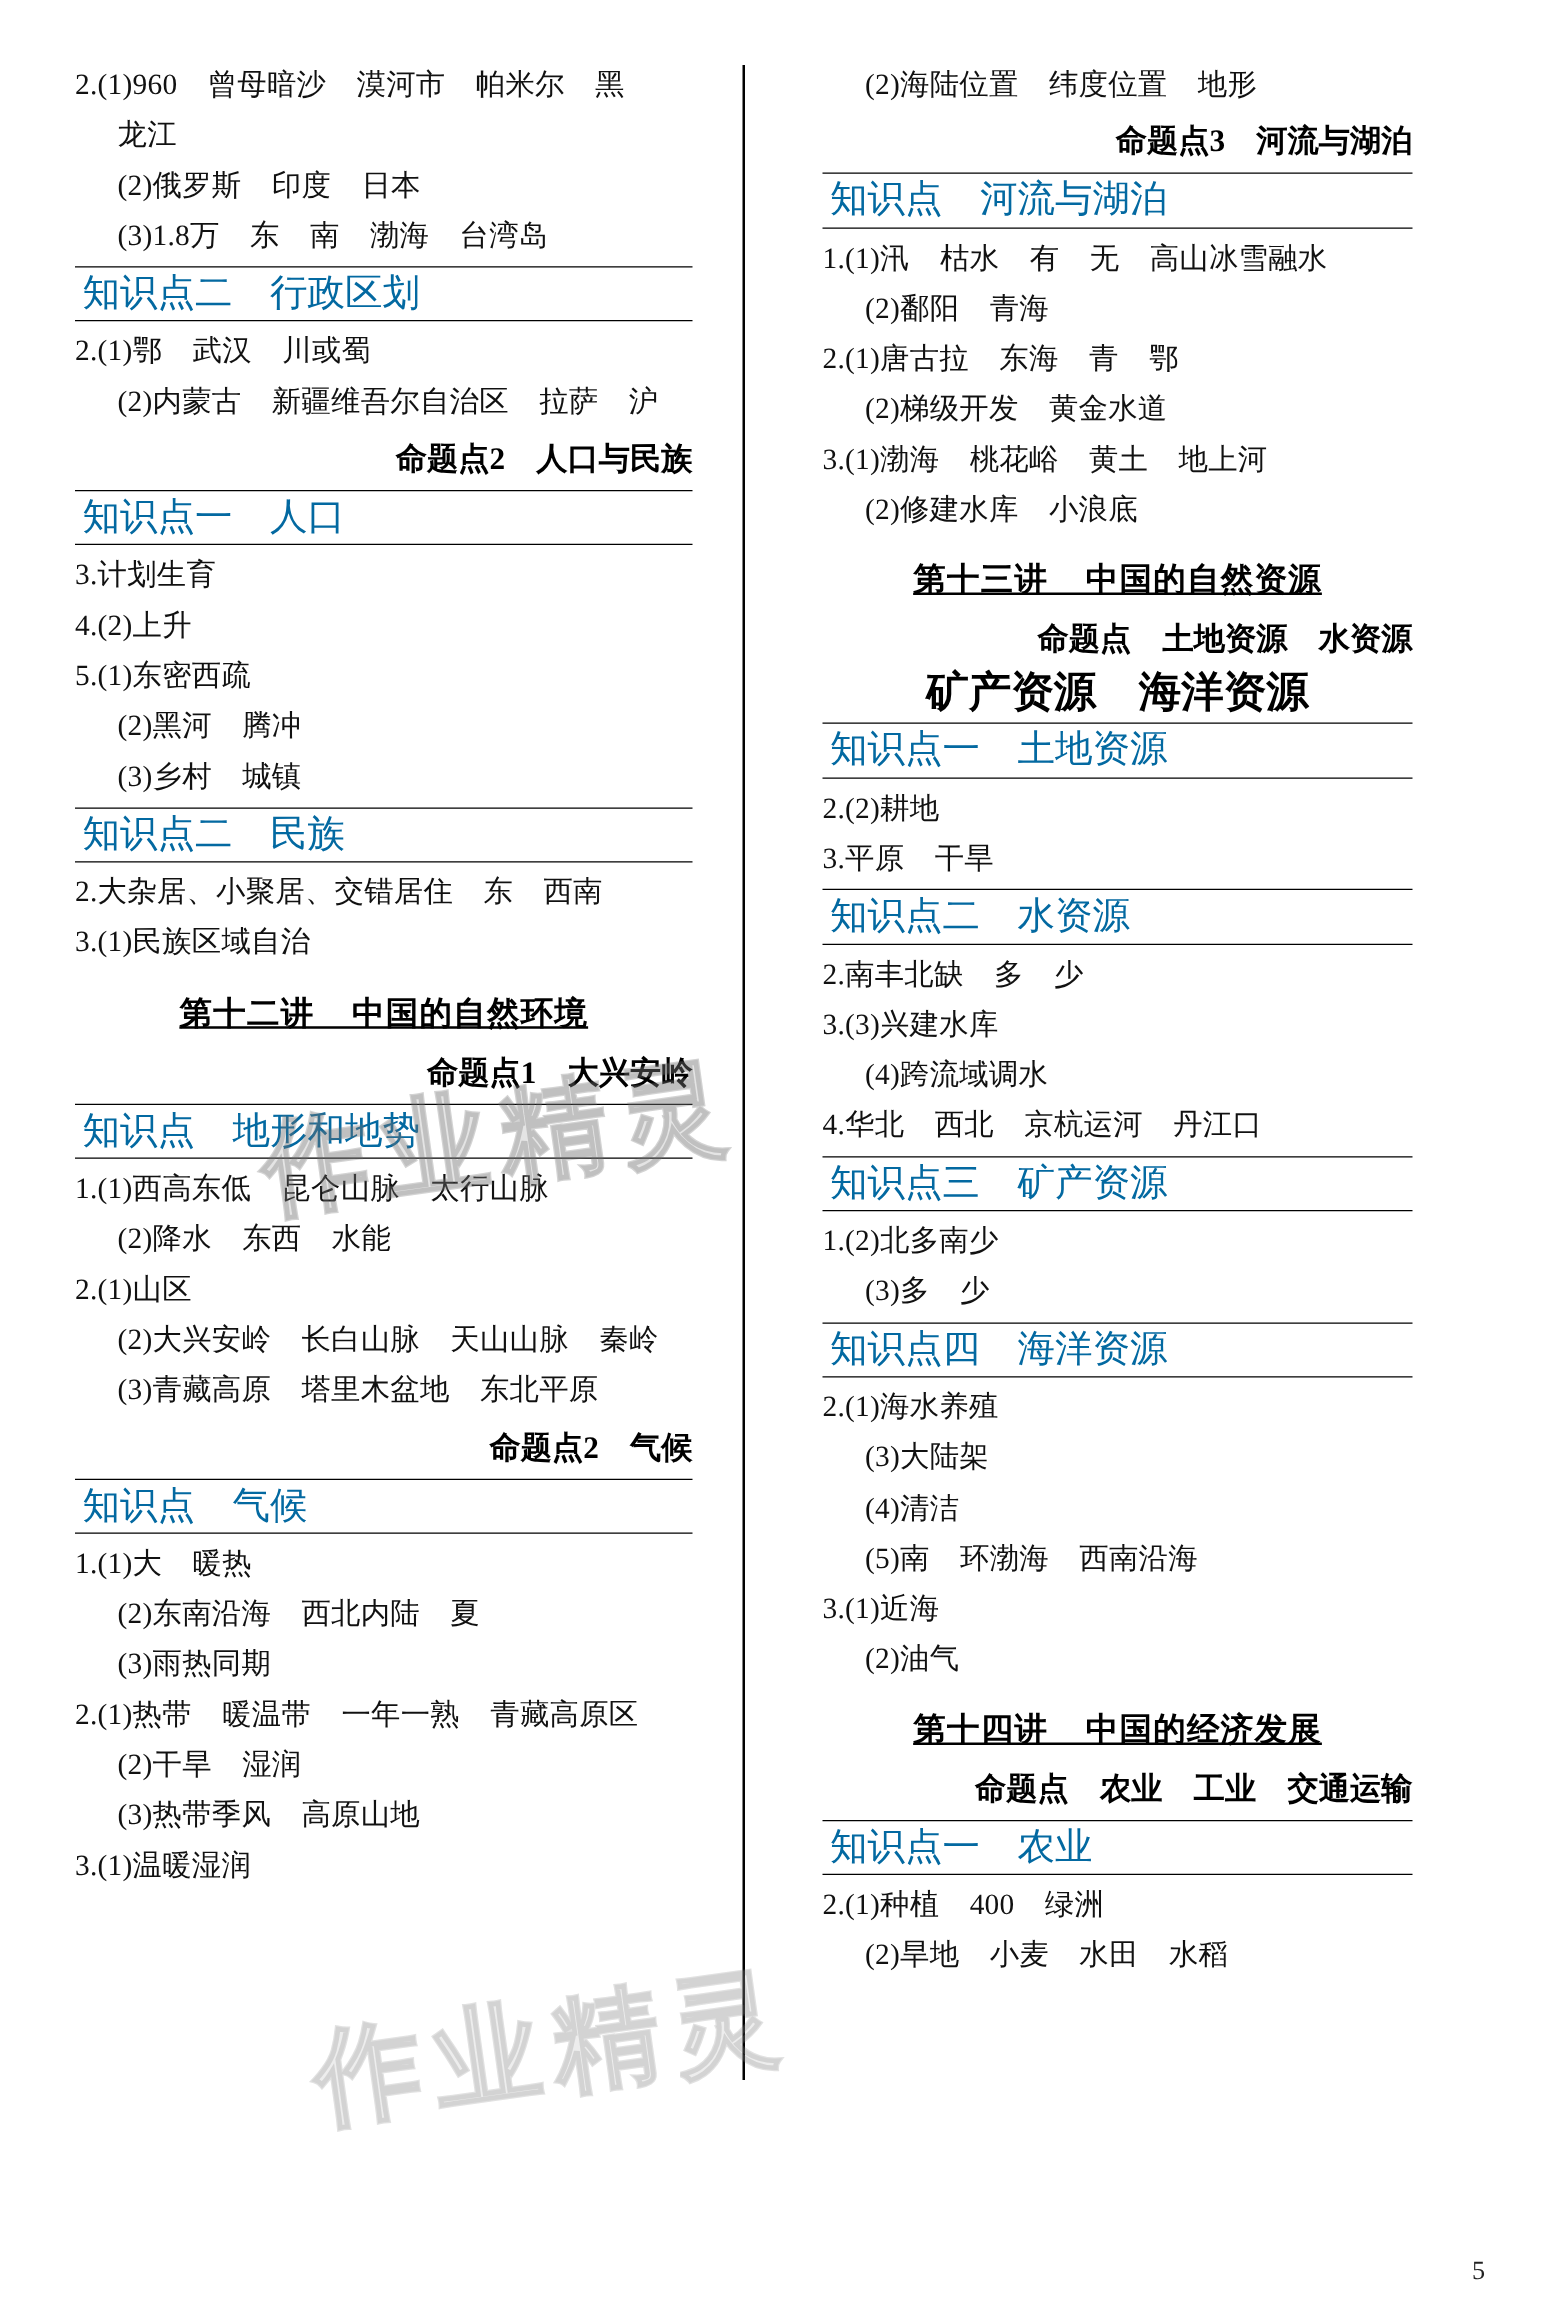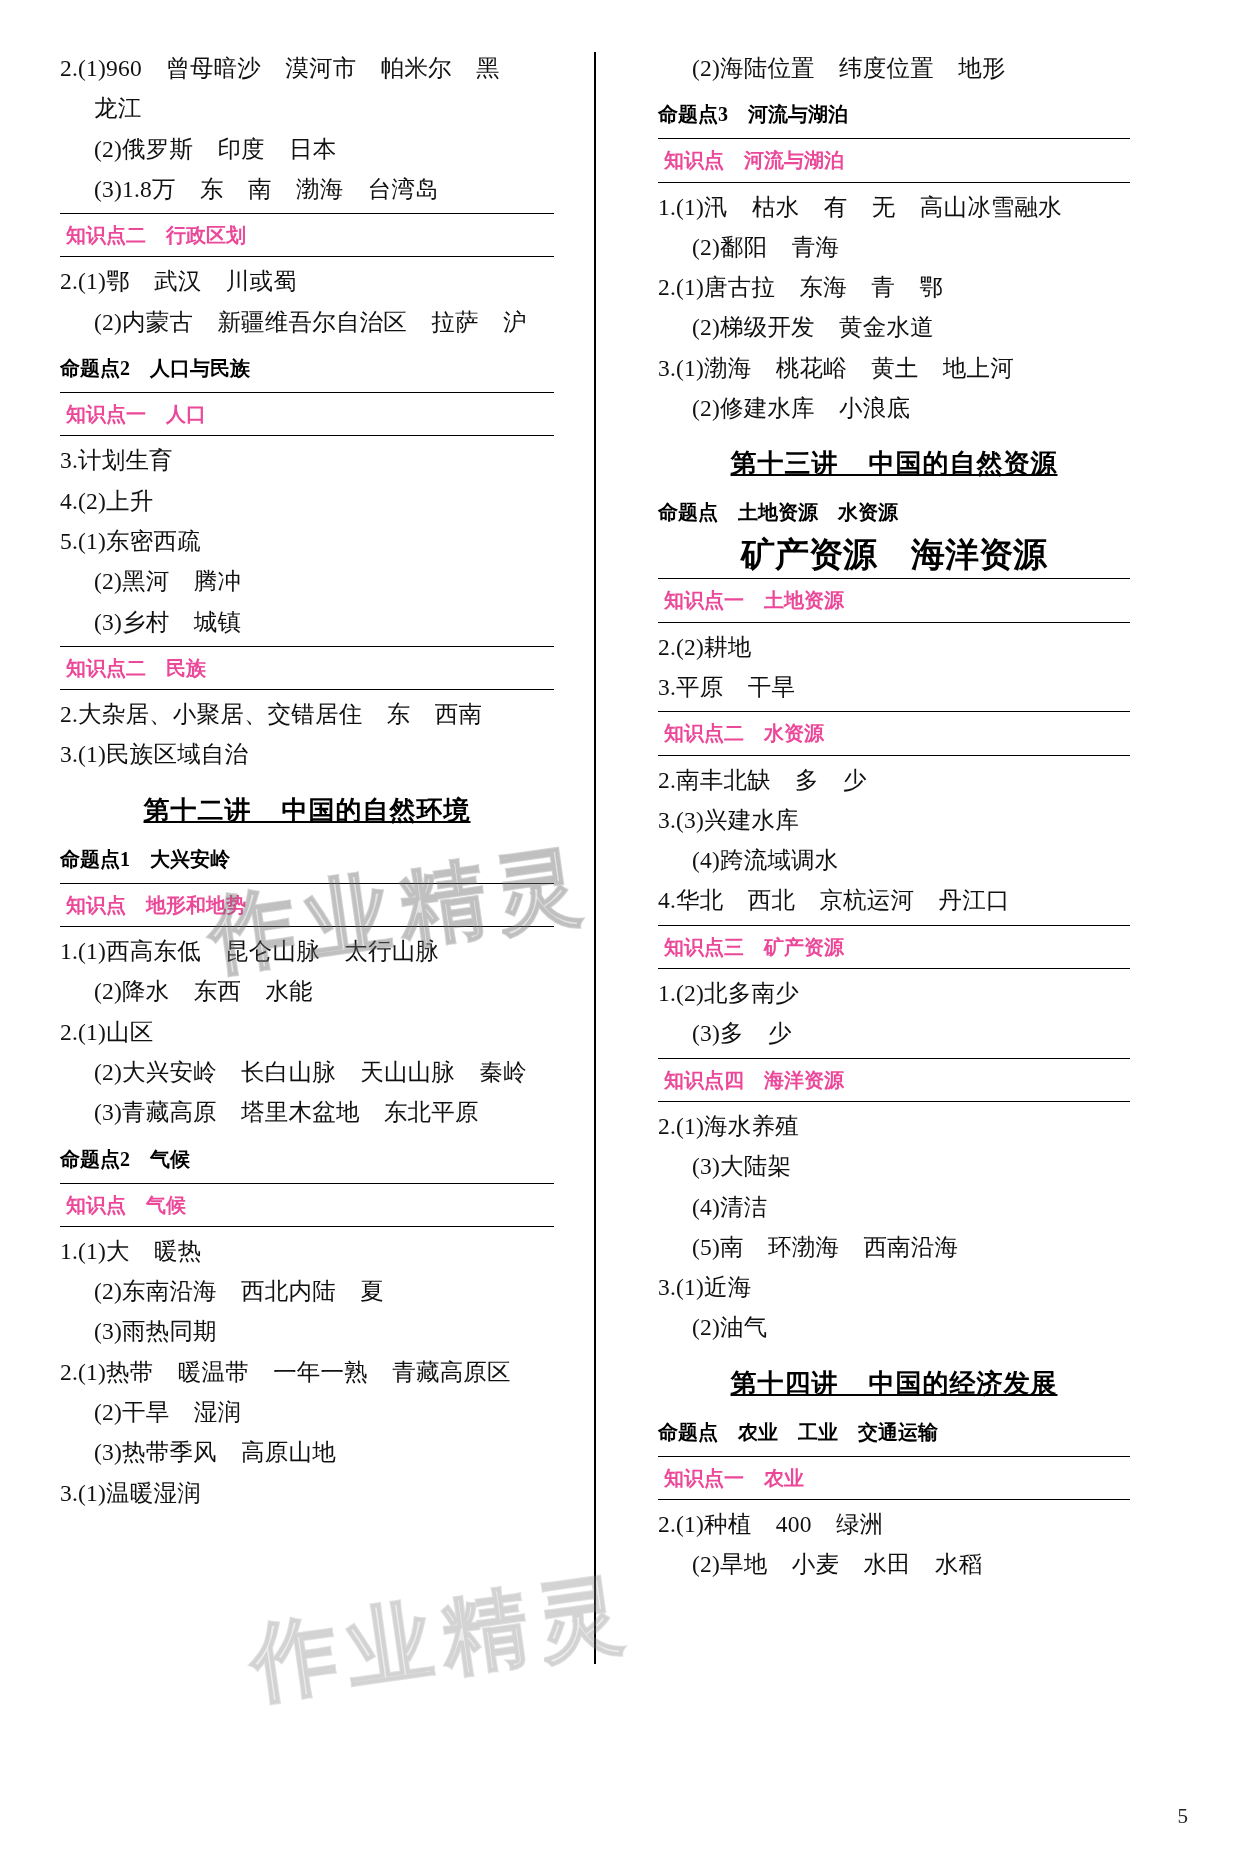--- a/index.html
+++ b/index.html
@@ -49,36 +49,36 @@
   
   .line {
     font-size: 23.5px;
     line-height: 40.3px;
     color: #111;
     white-space: pre;
     letter-spacing: 0.2px;
   }
   .indent1 { padding-left: 34px; }
   .kp {
-    font-size: 20px;
+    font-size: 30px;
     line-height: 40.3px;
-    font-weight: bold;
-    color: #ec4899;
+    font-weight: normal;
+    color: #0369a1;
     white-space: pre;
     border-top: 1.5px solid #000;
     border-bottom: 1.5px solid #000;
     padding: 1px 0 1px 6px;
     margin: 4px 0 4px 0;
     background: #fff;
   }
   .mt {
-    font-size: 20px;
+    font-size: 25px;
     line-height: 40px;
     font-weight: bold;
-    text-align: left;
+    text-align: right;
     white-space: pre;
     margin: 6px 0 4px 0;
   }
   .chapter {
     font-size: 26px;
     line-height: 44px;
     font-weight: bold;
     text-align: center;
     white-space: pre;
     margin: 14px 0 4px 0;

